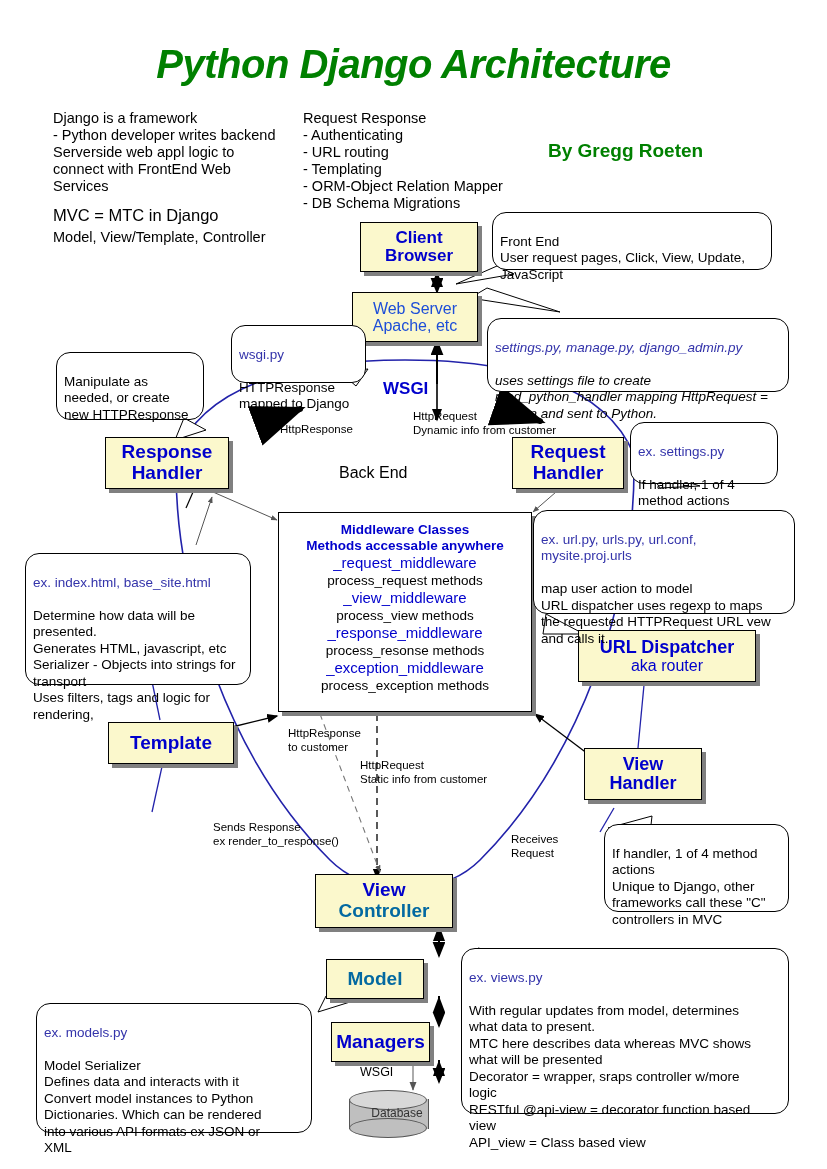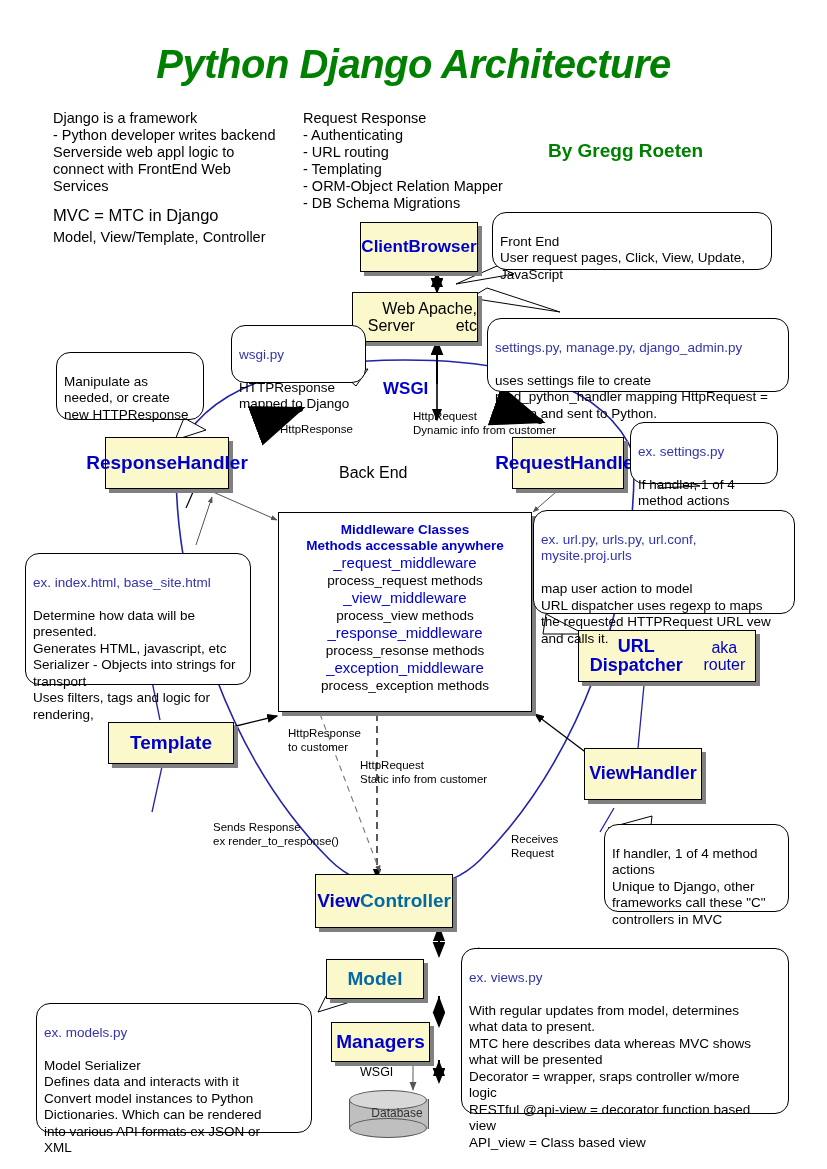--- a/index.html
+++ b/index.html
@@ -8,21 +8,21 @@
   #canvas{position:absolute;left:0;top:0;width:827px;height:1169px;}
   .abs{position:absolute;}
   
   #title{left:0;top:42px;width:827px;text-align:center;font-size:40px;font-weight:bold;
          color:#008000;letter-spacing:-0.5px;font-style:italic;}
   .htext{font-size:14.5px;line-height:17px;color:#000;white-space:pre-line;}
   #byline{left:548px;top:140px;font-size:19px;font-weight:bold;color:#008000;}
   
   .node{background:#FBF8CC;border:1px solid #000;box-shadow:4px 4px 0 0 #808080;
         text-align:center;color:#0000CC;font-weight:bold;display:flex;
-        align-items:center;justify-content:center;}
+        flex-direction:column;align-items:center;justify-content:center;}
   .node .l1,.node .l2{display:block;line-height:1.08;}
   .node.plain{font-weight:normal;}
   .green{color:#0369a1;}
   .blue{color:#0000CC;}
   
   #middleware{left:278px;top:512px;width:254px;height:200px;background:#fff;
               border:1px solid #000;box-shadow:4px 4px 0 0 #808080;text-align:center;
               padding-top:9px;box-sizing:border-box;}
   #middleware .mh{color:#0000CC;font-weight:bold;font-size:13.5px;line-height:16px;}
   #middleware .mb{color:#0000CC;font-size:15px;line-height:18px;}
@@ -155,21 +155,21 @@
 - Templating
 - ORM-Object Relation Mapper
 - DB Schema Migrations</div>
   <div class="abs" id="byline">By Gregg Roeten</div>
 
   <div class="abs node" style="left:360px;top:222px;width:116px;height:48px;font-size:17px;">
     <span class="l1">Client</span>
     <span class="l2">Browser</span>
   </div>
 
-  <div class="abs node plain" style="left:352px;top:292px;width:124px;height:48px;font-size:16px;color:#000000;text-align:right;">
+  <div class="abs node plain" style="left:352px;top:292px;width:124px;height:48px;font-size:16px;color:#1d4ed8;text-align:right;">
     <span class="l1">Web Server</span>
     <span class="l2">Apache, etc</span>
   </div>
 
   <div class="abs node" style="left:105px;top:437px;width:122px;height:50px;font-size:19px;">
     <span class="l1">Response</span>
     <span class="l2">Handler</span>
   </div>
 
   <div class="abs node" style="left:512px;top:437px;width:110px;height:50px;font-size:19px;">
@@ -223,21 +223,21 @@
     <div class="mb">_exception_middleware</div>
     <div class="ms">process_exception methods</div>
   </div>
 
   <div class="callout" style="left:492px;top:212px;width:280px;height:58px;">
     <span>Front End
 User request pages, Click, View, Update,
 JavaScript</span>
   </div>
 
-  <div class="callout" style="left:487px;top:318px;width:302px;height:74px;">
+  <div class="callout" style="left:487px;top:318px;width:302px;height:74px;font-style:italic;">
     <span class="code">settings.py, manage.py, django_admin.py</span><br>
     <span>uses settings file to create
 mod_python_handler mapping HttpRequest =
 Python and sent to Python.</span>
   </div>
 
   <div class="callout" style="left:231px;top:325px;width:135px;height:58px;">
     <span class="code">wsgi.py</span><br>
     <span>HTTPResponse
 mapped to Django</span>

